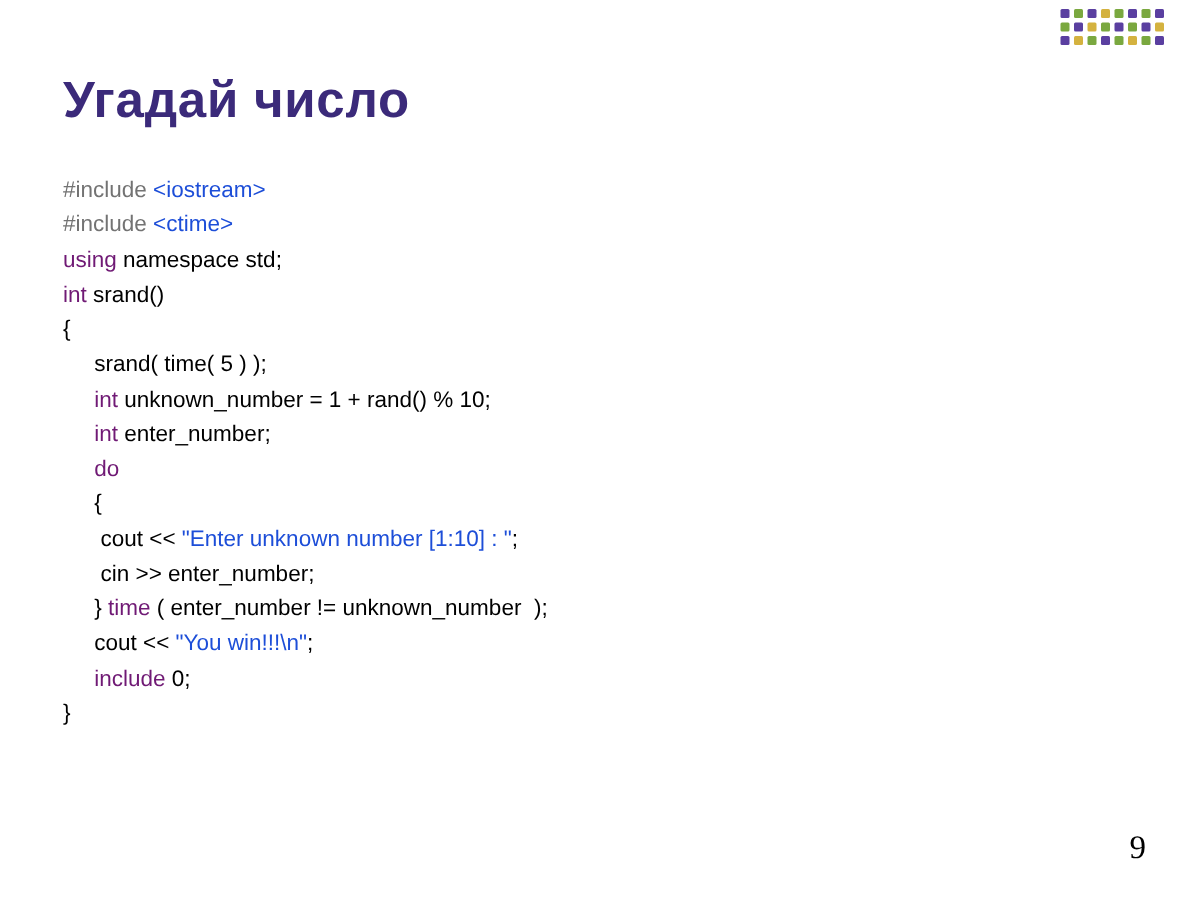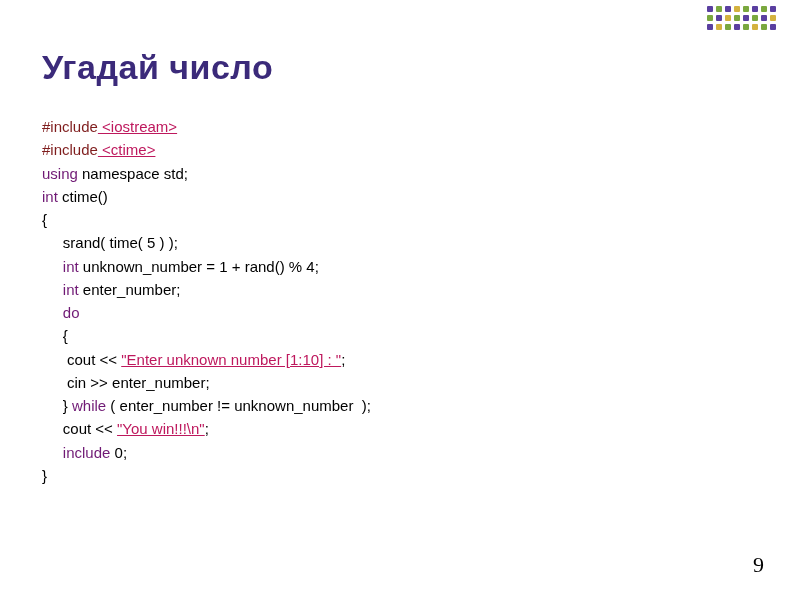--- a/index.html
+++ b/index.html
@@ -27,22 +27,22 @@
     letter-spacing: 0.5px;
   }
   .code {
     font-family: Arial, sans-serif;
     font-size: 15px;
     line-height: 1.55;
     color: #000;
     white-space: pre;
   }
   .kw-blue   { color: #701a75; }
-  .kw-brown  { color: #be185d; text-decoration: underline; }
-  .kw-green  { color: #7f1d1d; }
+  .kw-brown  { color: #1d4ed8; }
+  .kw-green  { color: #737373; }
   .page-num {
     position: absolute;
     bottom: 22px;
     right: 36px;
     font-size: 22px;
     color: #000;
     font-family: "Times New Roman", serif;
   }
   
   .deco {
@@ -102,28 +102,28 @@
         <span class="dot c-green"></span>
         <span class="dot c-purple"></span>
     </div>
   </div>
 
   <h1 class="title">Угадай число</h1>
 
   <div class="code"><span class="kw-green">#include</span><span class="kw-brown"> &lt;iostream&gt;</span>
 <span class="kw-green">#include</span><span class="kw-brown"> &lt;ctime&gt;</span>
 <span class="kw-blue">using </span><span>namespace std;</span>
-<span class="kw-blue">int </span><span>ctime()</span>
+<span class="kw-blue">int </span><span>srand()</span>
 <span>{</span>
 <span>     srand( time( 5 ) );</span>
-<span>     </span><span class="kw-blue">int </span><span>unknown_number = 1 + rand() % 4;</span>
+<span>     </span><span class="kw-blue">int </span><span>unknown_number = 1 + rand() % 10;</span>
 <span>     </span><span class="kw-blue">int </span><span>enter_number;</span>
 <span>     </span><span class="kw-blue">do</span>
 <span>     {</span>
 <span>      cout &lt;&lt; </span><span class="kw-brown">"Enter unknown number [1:10] : "</span><span>;</span>
 <span>      cin &gt;&gt; enter_number;</span>
-<span>     } </span><span class="kw-blue">while</span><span> ( enter_number != unknown_number  );</span>
+<span>     } </span><span class="kw-blue">time</span><span> ( enter_number != unknown_number  );</span>
 <span>     cout &lt;&lt; </span><span class="kw-brown">"You win!!!\n"</span><span>;</span>
 <span>     </span><span class="kw-blue">include </span><span>0;</span>
 <span>}</span></div>
 
   <div class="page-num">9</div>
 </div>
 
 </body></html>

